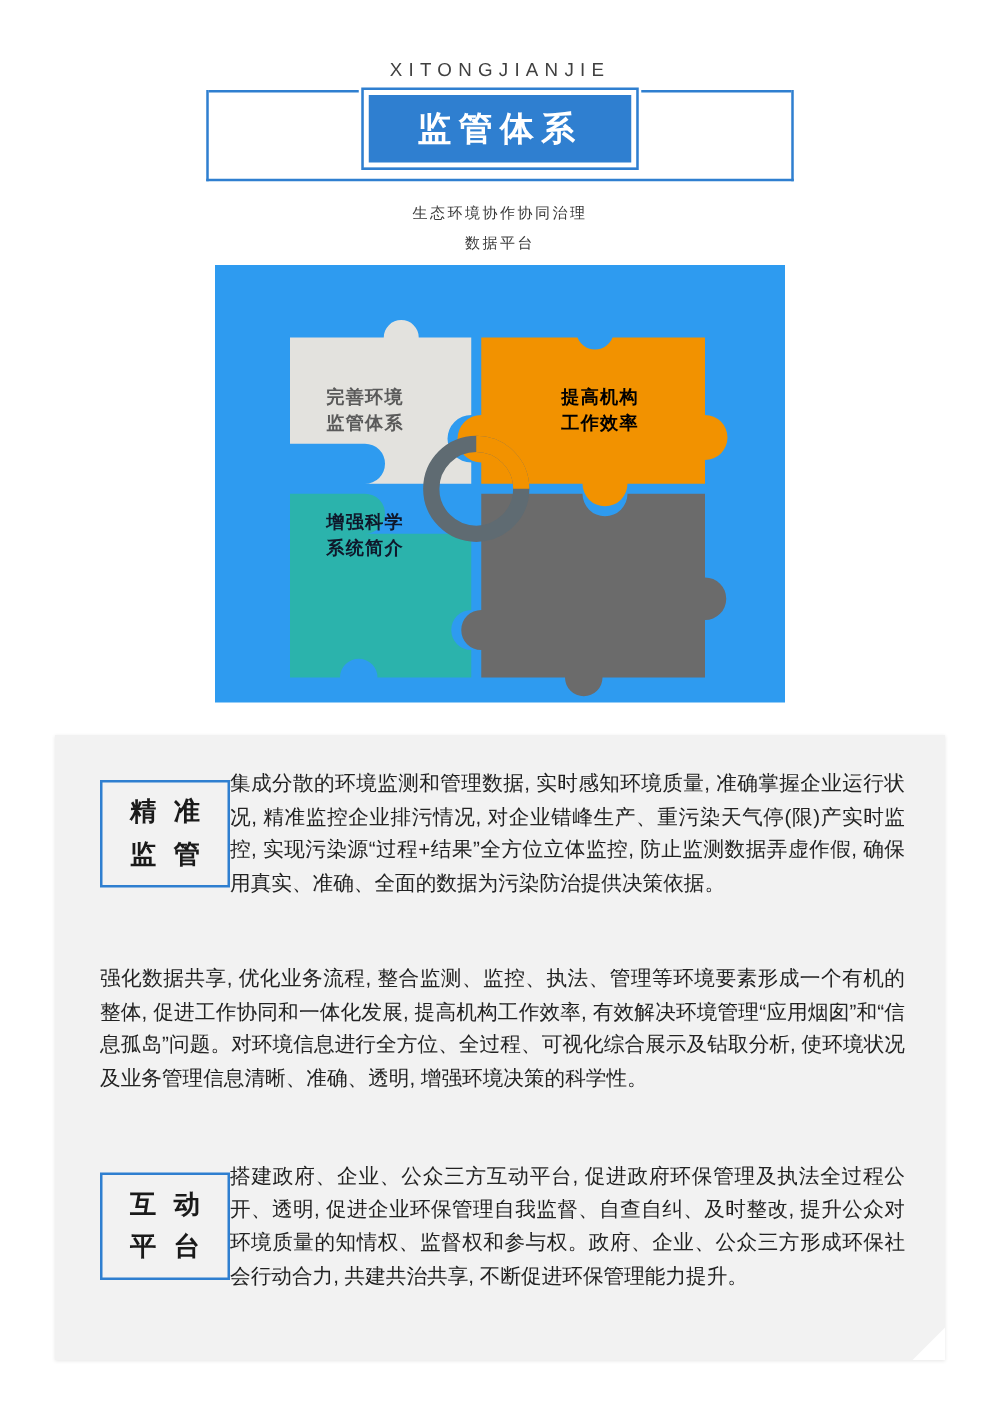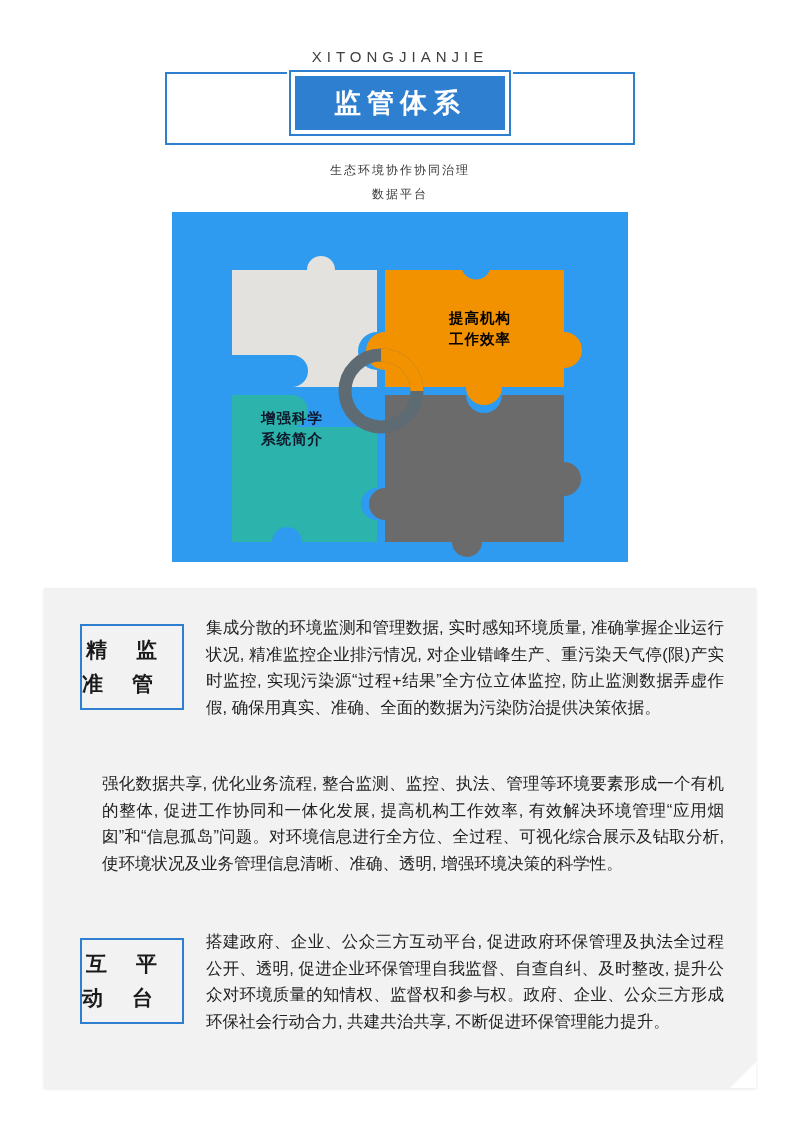--- a/index.html
+++ b/index.html
@@ -155,31 +155,30 @@
   .feat-3 { top: 340px; }
   .feat-badge {
     width: 104px;
     min-height: 86px;
     border: 2px solid #2f7fd0;
     color: #1a1a1a;
     font-size: 21px;
     font-weight: bold;
     letter-spacing: 4px;
     display: flex;
-    flex-direction: row;
+    flex-direction: column;
     align-items: center;
     justify-content: center;
     line-height: 34px;
     flex: 0 0 104px;
     margin-top: 10px;
     background: #f2f2f2;
   }
   .feat-badge span { display: block; text-indent: 4px; }
   .feat-text {
-    margin-left: 22px;
     font-size: 16.5px;
     line-height: 26.5px;
     color: #222222;
     text-align: justify;
     flex: 1;
   }
 </style>
 </head>
 <body>
 
@@ -255,20 +254,24 @@
         A 15 15 0 0 1 280 330
         L 213 330
         L 213 308
         A 16 16 0 0 1 213 276
         Z"></path>
 
       <circle cx="209" cy="179" r="36" fill="none" stroke="#5f6b72" stroke-width="13"></circle>
       <path d="M 209 143 A 36 36 0 0 1 245 179" fill="none" stroke="#f29200" stroke-width="13"></path>
     </svg>
 
+    <div class="puzzle-label label-tl">
+      <div style="color:#5a5a5a">完善环境</div>
+      <div style="color:#5a5a5a">监管体系</div>
+    </div>
     <div class="puzzle-label label-tr">
       <div>提高机构</div>
       <div>工作效率</div>
     </div>
     <div class="puzzle-label label-bl">
       <div>增强科学</div>
       <div>系统简介</div>
     </div>
   </div>
 

